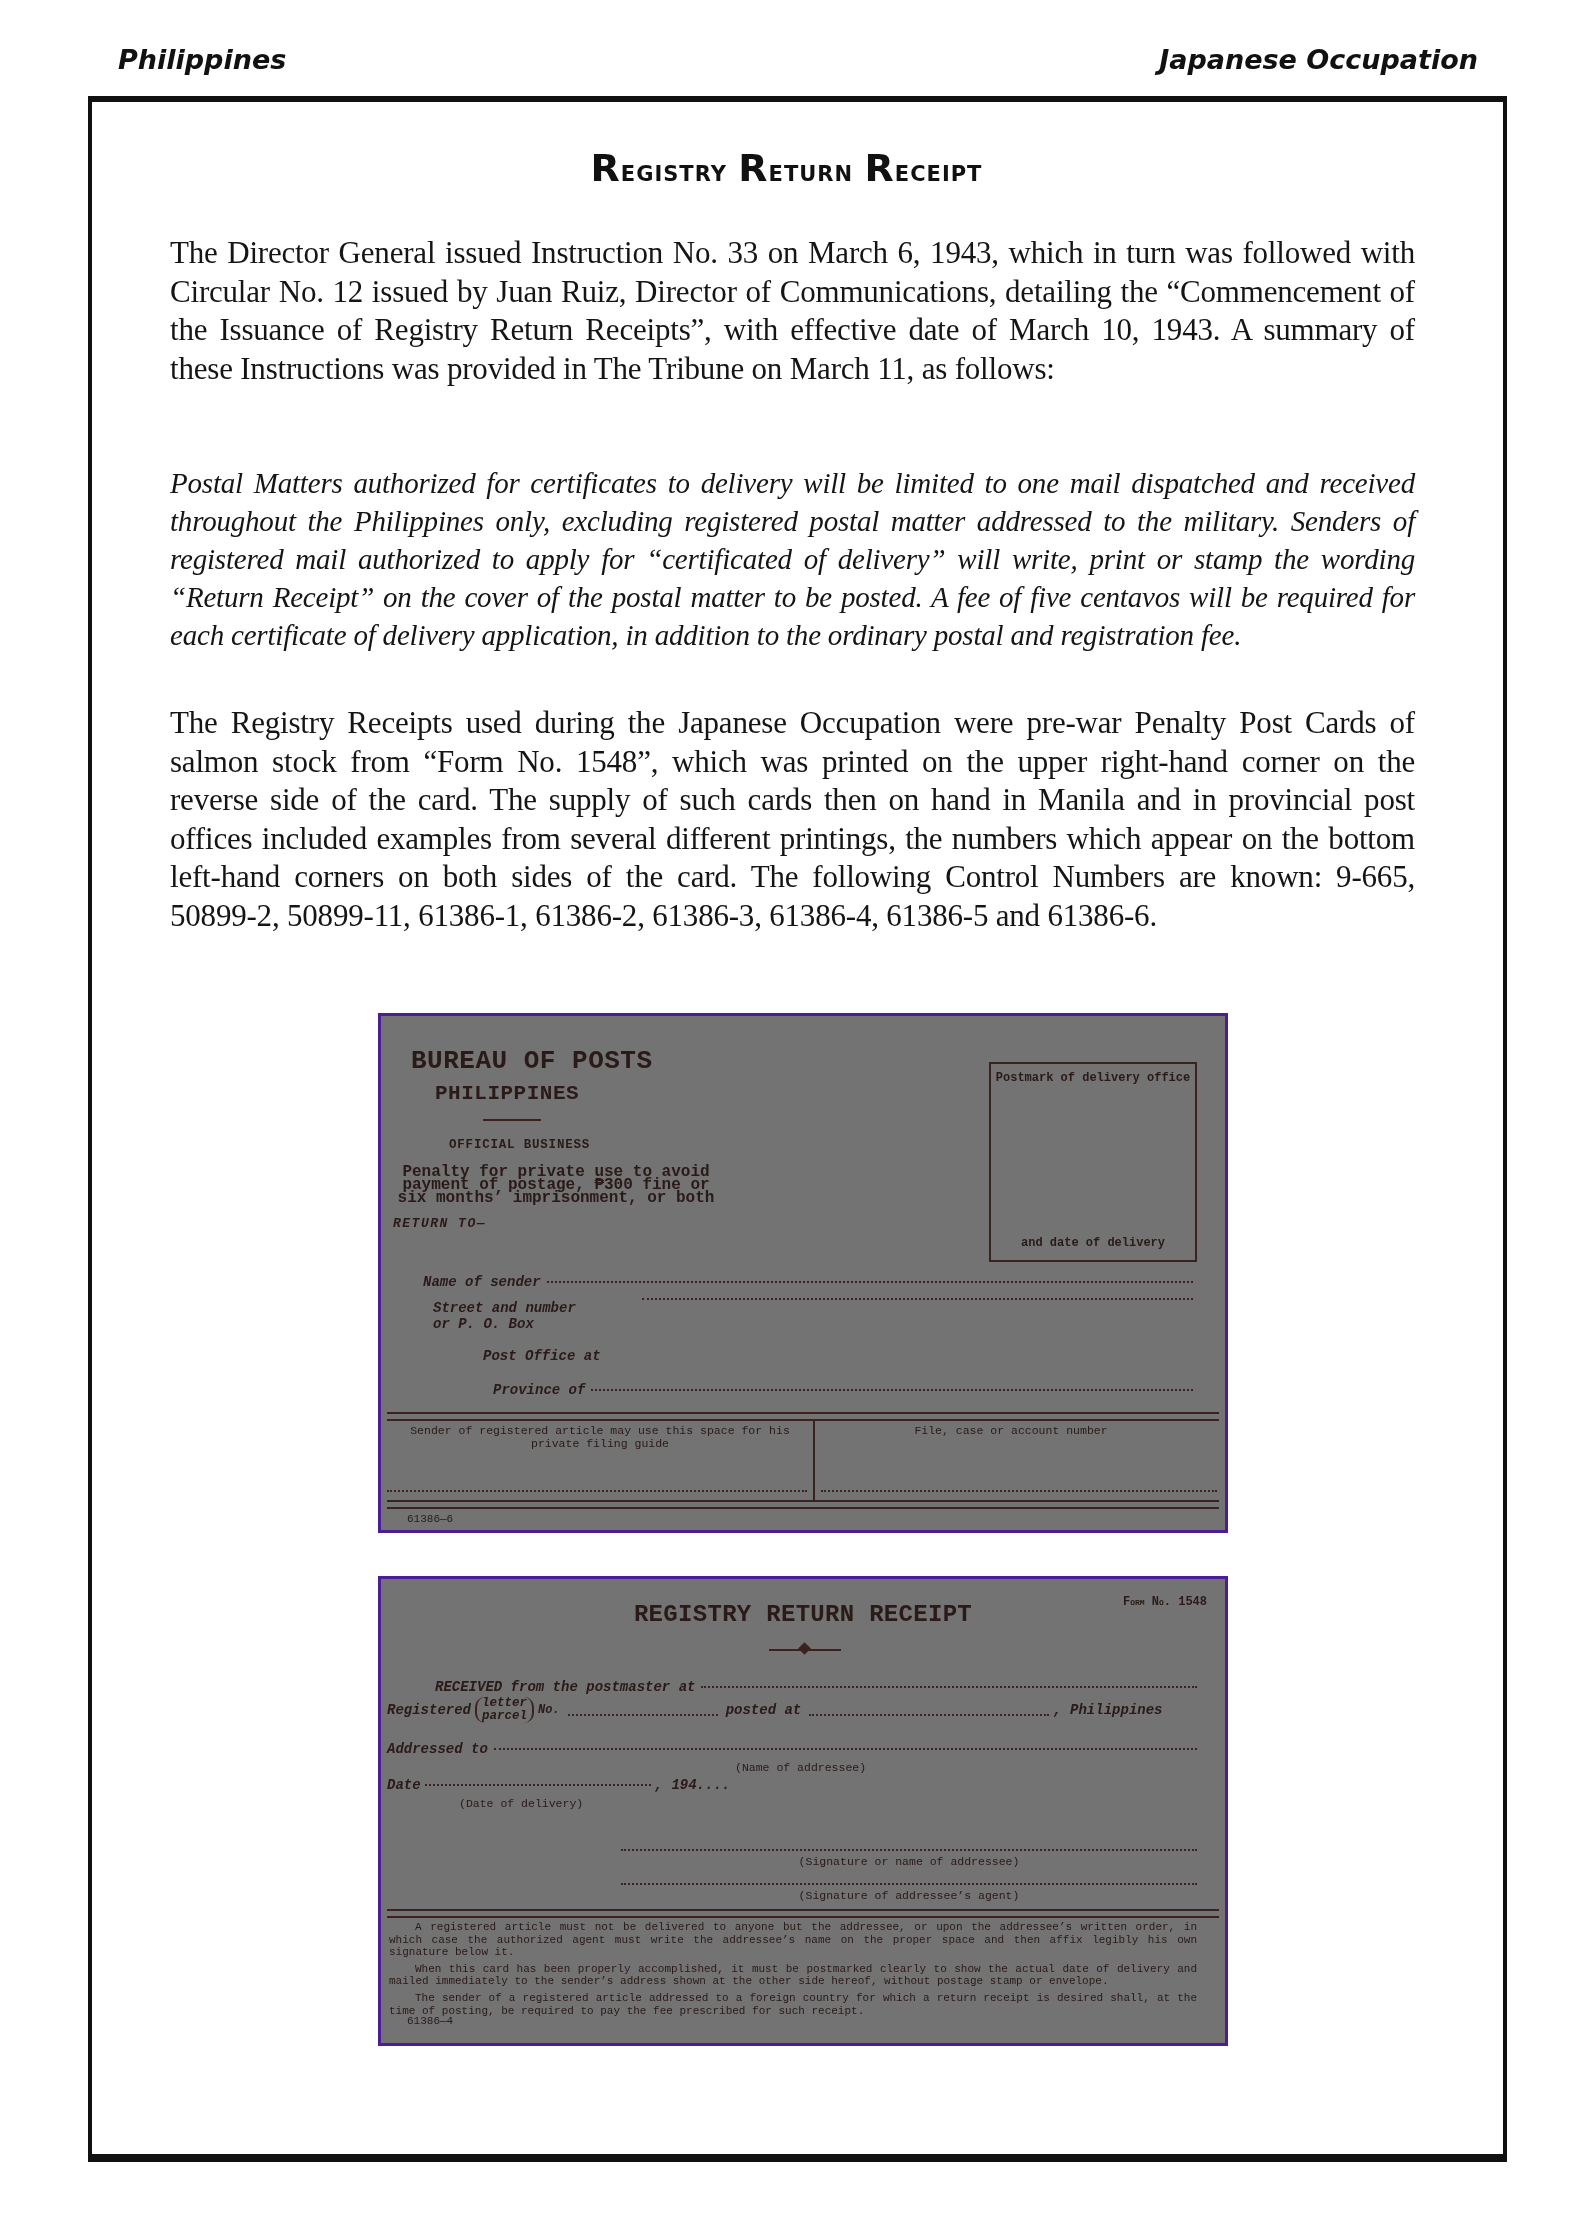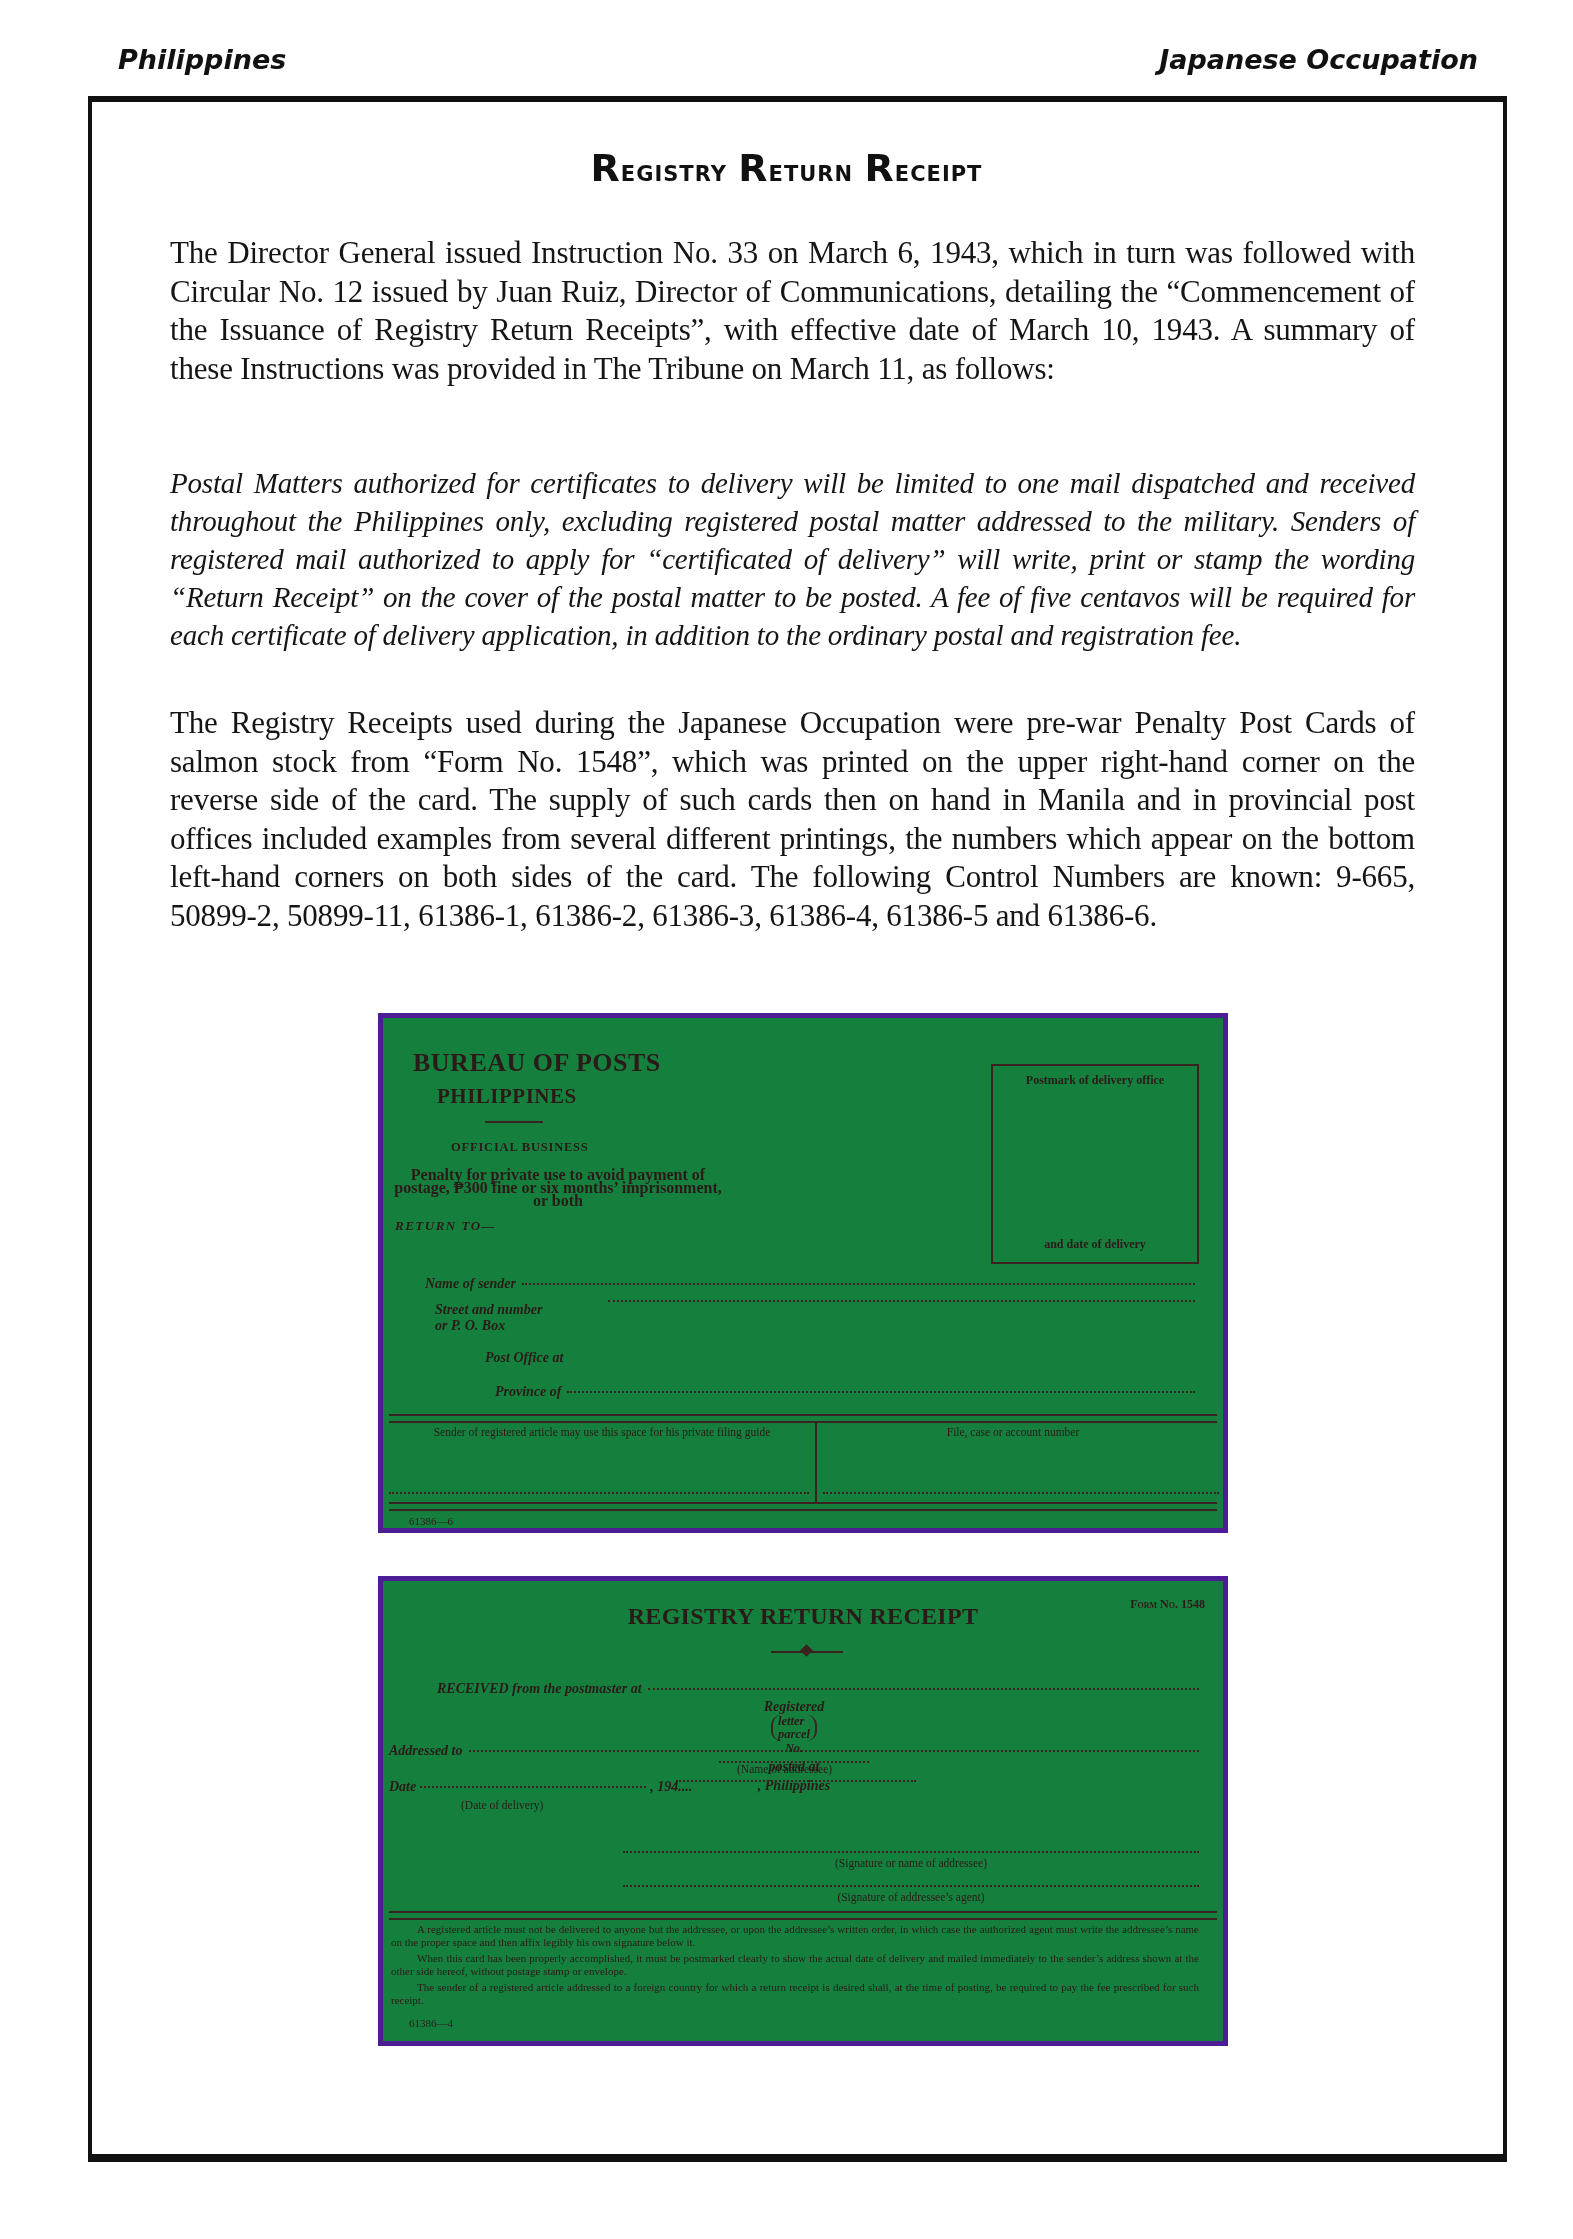--- a/index.html
+++ b/index.html
@@ -32,22 +32,22 @@
     position: absolute; left: 170px; width: 1245px;
     font-size: 31px; line-height: 38.5px; text-align: justify; color: #151515;
     letter-spacing: -0.2px;
   }
   .para-1 { top: 234px; }
   .para-quote { top: 464px; font-style: italic; font-size: 29px; line-height: 38px; }
   .para-2 { top: 704px; }
 
   
   .card {
-    position: absolute; background: #15803d; border: 5px solid #4c1d95;
-    box-sizing: border-box; font-family: Liberation Serif, serif; color: #2a1a18;
+    position: absolute; background: #737373; border: 3px solid #4c1d95;
+    box-sizing: border-box; font-family: Liberation Mono, monospace; color: #2a1a18;
   }
   .card-front { left: 378px; top: 1013px; width: 850px; height: 520px; }
   .card-back  { left: 378px; top: 1576px; width: 850px; height: 470px; }
 
   .f-bureau { position: absolute; left: 30px; top: 30px; font-size: 26px; font-weight: bold; letter-spacing: 0.5px; }
   .f-phil   { position: absolute; left: 54px; top: 66px; font-size: 21px; font-weight: bold; letter-spacing: 0.5px; }
   .f-rule   { position: absolute; left: 102px; top: 103px; width: 58px; border-top: 2px solid #3a2220; }
   .f-official { position: absolute; left: 68px; top: 122px; font-size: 12.5px; font-weight: bold; letter-spacing: 0.8px; }
   .f-penalty  { position: absolute; left: 10px; top: 150px; width: 330px; text-align: center; font-size: 16px; font-weight: bold; line-height: 13px; }
   .f-return   { position: absolute; left: 12px; top: 200px; font-size: 13px; font-weight: bold; font-style: italic; letter-spacing: 1.5px; }
@@ -72,21 +72,21 @@
   .f-filenum  { position: absolute; left: 440px; top: 408px; width: 380px; text-align: center; font-size: 11.5px; line-height: 13px; }
   .f-dotline-l { position: absolute; left: 6px; width: 420px; top: 474px; border-top: 2px dotted #3a2220; }
   .f-dotline-r { position: absolute; left: 440px; width: 396px; top: 474px; border-top: 2px dotted #3a2220; }
   .f-control  { position: absolute; left: 26px; top: 497px; font-size: 11px; }
 
   .b-title { position: absolute; left: 0; width: 100%; top: 22px; text-align: center; font-size: 24px; font-weight: bold; letter-spacing: 0.3px; }
   .b-form  { position: absolute; right: 18px; top: 16px; font-size: 12px; font-weight: bold; font-variant: small-caps; }
   .b-orn   { position: absolute; left: 388px; top: 70px; width: 72px; border-top: 2px solid #3a2220; }
   .b-orn-d { position: absolute; left: 419px; top: 65px; width: 9px; height: 9px; background: #3a2220; transform: rotate(45deg); }
   .b-received { left: 54px; top: 100px; width: 762px; }
-  .b-registered { position: absolute; left: 6px; top: 118px; width: 810px; font-size: 14px; font-style: italic; font-weight: bold; display: flex; align-items: center; flex-direction: column; }
+  .b-registered { position: absolute; left: 6px; top: 118px; width: 810px; font-size: 14px; font-style: italic; font-weight: bold; display: flex; align-items: center; }
   .b-brace { font-size: 12.5px; line-height: 13px; display: inline-block; padding: 0 5px; border-left: 2px solid #3a2220; border-right: 2px solid #3a2220; border-radius: 10px; margin: 0 4px; }
   .b-registered .dots { border-bottom: 2px dotted #3a2220; height: 1px; position: relative; top: 4px; }
   .b-addressed { left: 6px; top: 162px; width: 810px; }
   .b-name-cap { position: absolute; left: 354px; top: 182px; font-size: 11.5px; }
   .b-date { position: absolute; left: 6px; top: 198px; font-size: 14px; font-style: italic; font-weight: bold; display: flex; align-items: baseline; }
   .b-date .dots { width: 226px; border-bottom: 2px dotted #3a2220; margin: 0 4px; height: 1px; position: relative; top: -3px; }
   .b-date-cap { position: absolute; left: 78px; top: 218px; font-size: 11.5px; }
   .b-sig1 { position: absolute; left: 240px; top: 270px; width: 576px; border-top: 2px dotted #3a2220; }
   .b-sig1-cap { position: absolute; left: 240px; top: 276px; width: 576px; text-align: center; font-size: 11.5px; }
   .b-sig2 { position: absolute; left: 240px; top: 304px; width: 576px; border-top: 2px dotted #3a2220; }

